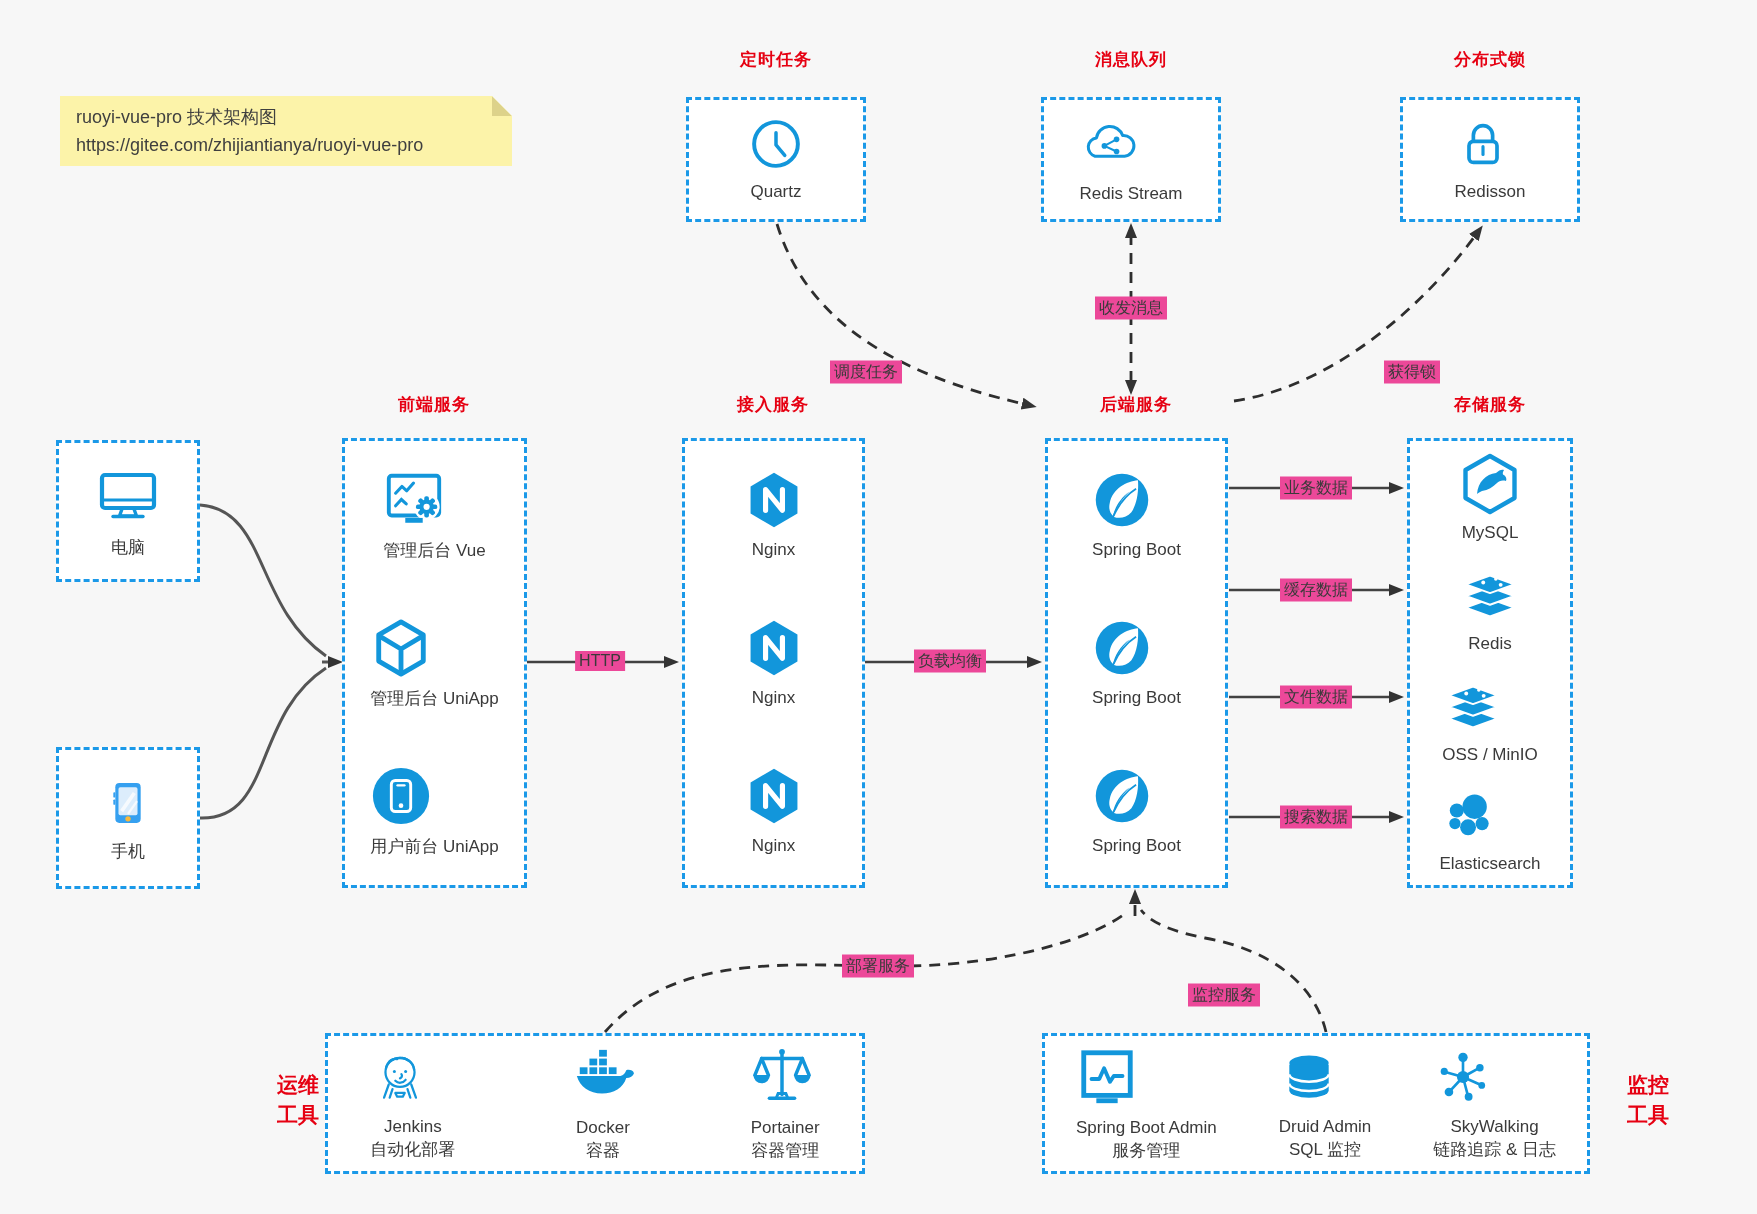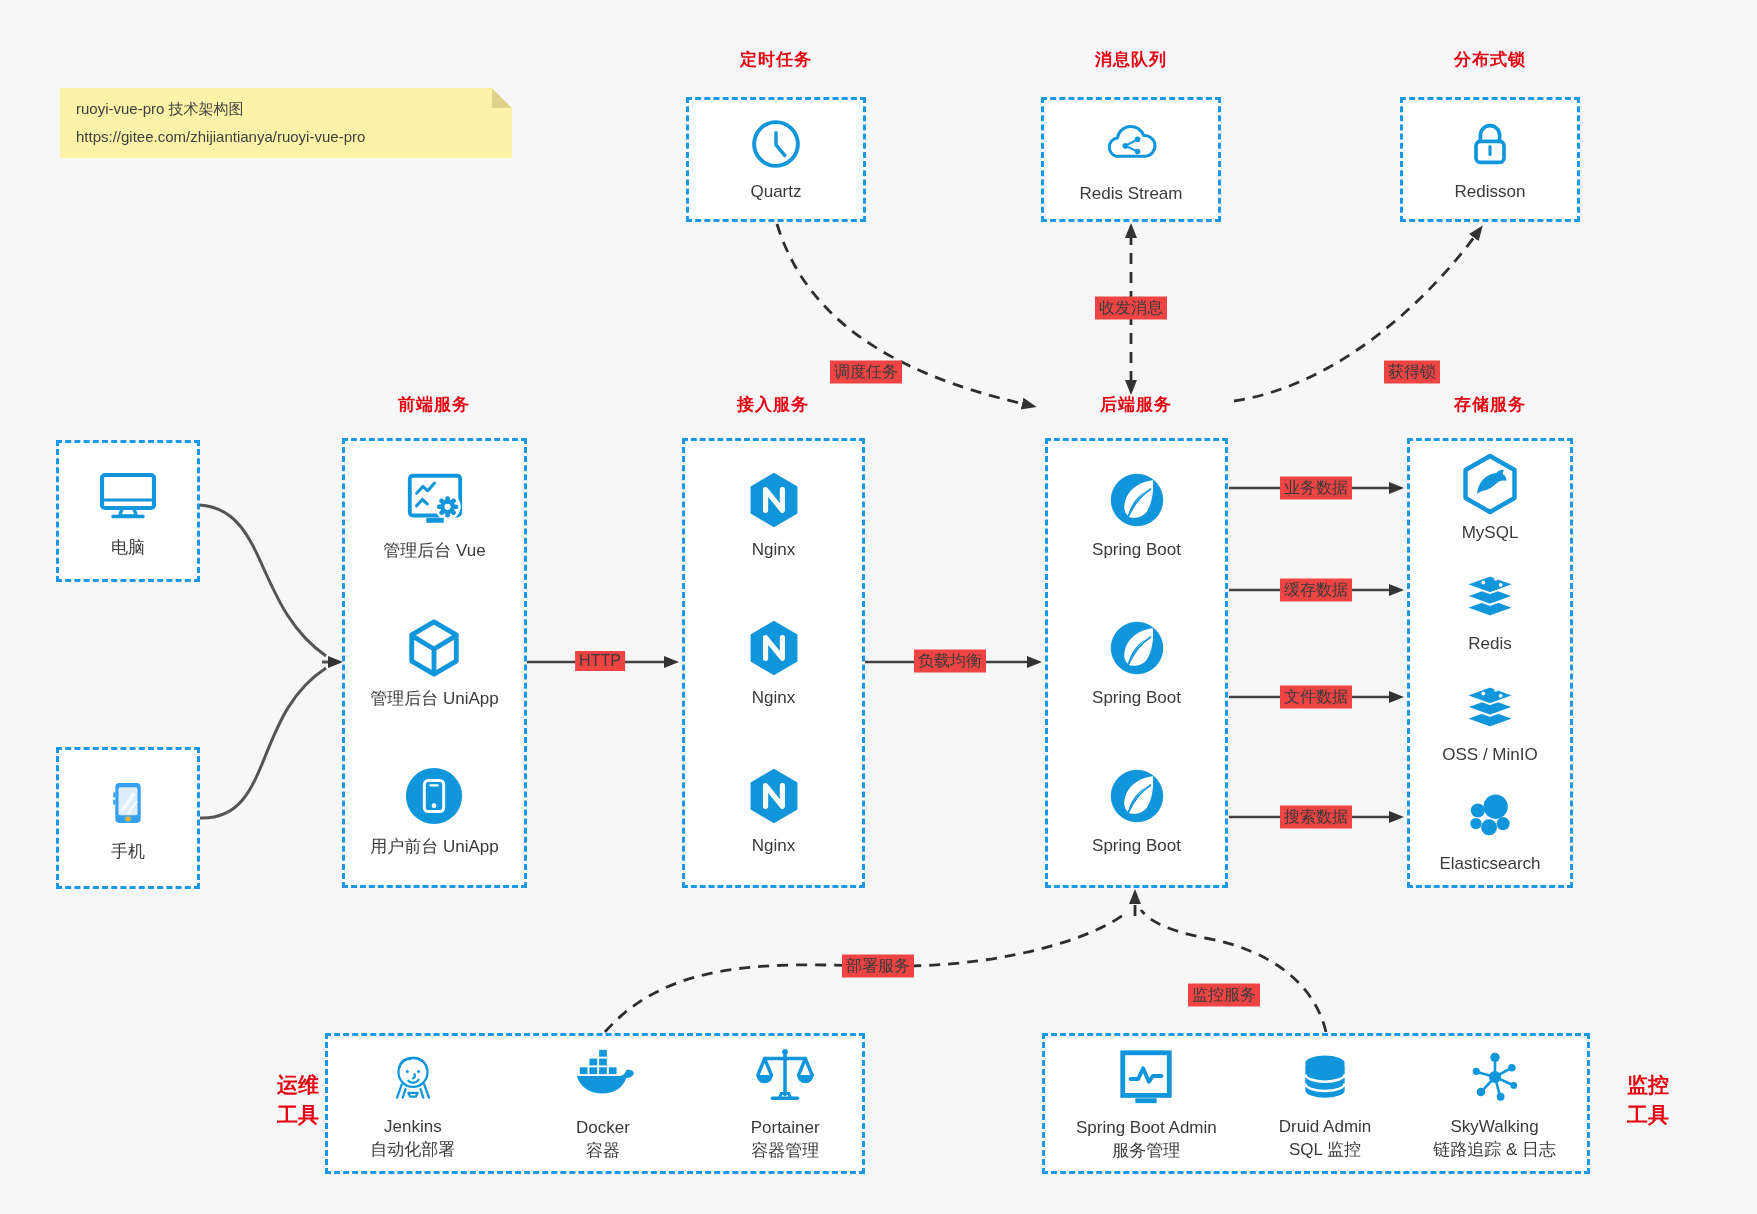--- a/index.html
+++ b/index.html
@@ -1,62 +1,62 @@
 <!DOCTYPE html>
 <html><head>
 <meta charset="utf-8">
 <style>
   html,body{margin:0;padding:0;background:#f7f7f7;}
   .canvas{position:relative;width:1757px;height:1214px;background:#f7f7f7;overflow:hidden;
           font-family:"Liberation Sans","DejaVu Sans",sans-serif;color:#3a3a3a;}
   
-  .note{position:absolute;left:60px;top:88px;width:452px;height:70px;background:#fcf3a9;
+  .note{position:absolute;left:60px;top:96px;width:452px;height:70px;background:#fcf3a9;
         clip-path:polygon(0 0, calc(100% - 20px) 0, 100% 20px, 100% 100%, 0 100%);
-        padding:7px 0 0 16px;box-sizing:border-box;font-size:15px;line-height:28px;color:#3f3f3f;}
+        padding:7px 0 0 16px;box-sizing:border-box;font-size:18px;line-height:28px;color:#3f3f3f;}
   .note .fold{position:absolute;top:0;right:0;width:0;height:0;
         border-bottom:20px solid #ddd28a;border-right:20px solid transparent;}
   
   .dbox{position:absolute;border:3px dashed #1b99e8;background:#fff;box-sizing:border-box;
         display:flex;flex-direction:column;justify-content:space-around;align-items:center;}
   .dbox.single{justify-content:center;}
   .dbox.row{flex-direction:row;}
   #box-scheduled{left:686px;top:97px;width:180px;height:125px;}
   #box-mq{left:1041px;top:97px;width:180px;height:125px;}
   #box-lock{left:1400px;top:97px;width:180px;height:125px;}
   #box-pc{left:56px;top:440px;width:144px;height:142px;}
   #box-phone{left:56px;top:747px;width:144px;height:142px;}
   #box-frontend{left:342px;top:438px;width:185px;height:450px;}
   #box-gateway{left:682px;top:438px;width:183px;height:450px;}
   #box-backend{left:1045px;top:438px;width:183px;height:450px;}
   #box-storage{left:1407px;top:438px;width:166px;height:450px;}
   #box-ops{left:325px;top:1033px;width:540px;height:141px;gap:32px;}
   #box-monitor{left:1042px;top:1033px;width:548px;height:141px;}
   
-  .item{display:flex;flex-direction:column;align-items:center;gap:8px;}
+  .item{display:flex;flex-direction:column;gap:8px;}
   #box-storage .item{gap:5px;}
   .icon svg{display:block;}
   .ilabel{font-size:17px;color:#3a3a3a;text-align:center;line-height:23px;}
   .ilabel div{white-space:nowrap;}
   
   .gtitle{position:absolute;width:240px;margin-left:-120px;text-align:center;
           font-size:17px;font-weight:700;color:#e60012;letter-spacing:1px;white-space:nowrap;}
   #t-scheduled{left:776px;top:48px;}
   #t-mq{left:1131px;top:48px;}
   #t-lock{left:1490px;top:48px;}
   #t-frontend{left:434px;top:393px;}
   #t-gateway{left:773px;top:393px;}
   #t-backend{left:1136px;top:393px;}
   #t-storage{left:1490px;top:393px;}
   .stitle{position:absolute;width:90px;text-align:center;font-size:21px;font-weight:700;
           color:#e60012;line-height:30px;font-family:Liberation Mono, monospace;}
   #t-ops{left:253px;top:1072px;}
   #t-monitor{left:1603px;top:1072px;}
   
   .elabel{position:absolute;transform:translate(-50%,-50%);font-size:16px;color:#3a3a3a;
-          background:#ef4444;padding:1px 4px;white-space:nowrap;}
+          background:#ec4899;padding:1px 4px;white-space:nowrap;}
   #e-http{left:600px;top:661px;}
   #e-lb{left:950px;top:661px;}
   #e-biz{left:1316px;top:488px;}
   #e-cache{left:1316px;top:590px;}
   #e-file{left:1316px;top:697px;}
   #e-search{left:1316px;top:817px;}
   #e-schedule{left:866px;top:372px;}
   #e-msg{left:1131px;top:308px;}
   #e-lock{left:1412px;top:372px;}
   #e-deploy{left:878px;top:966px;}

